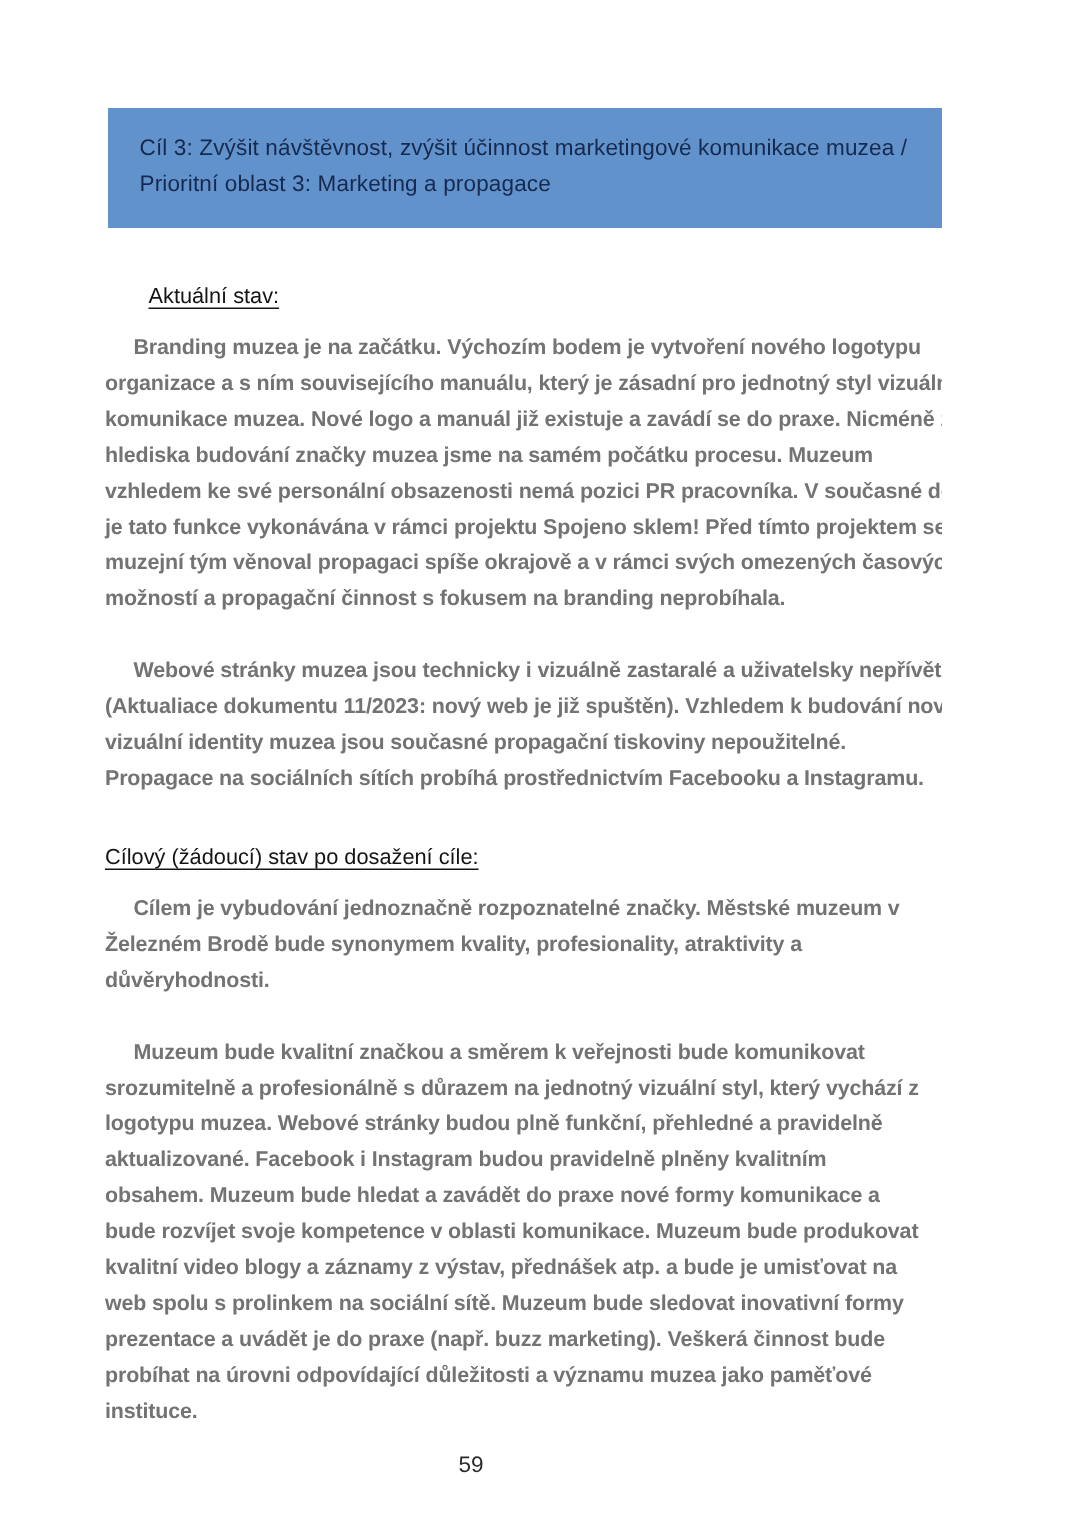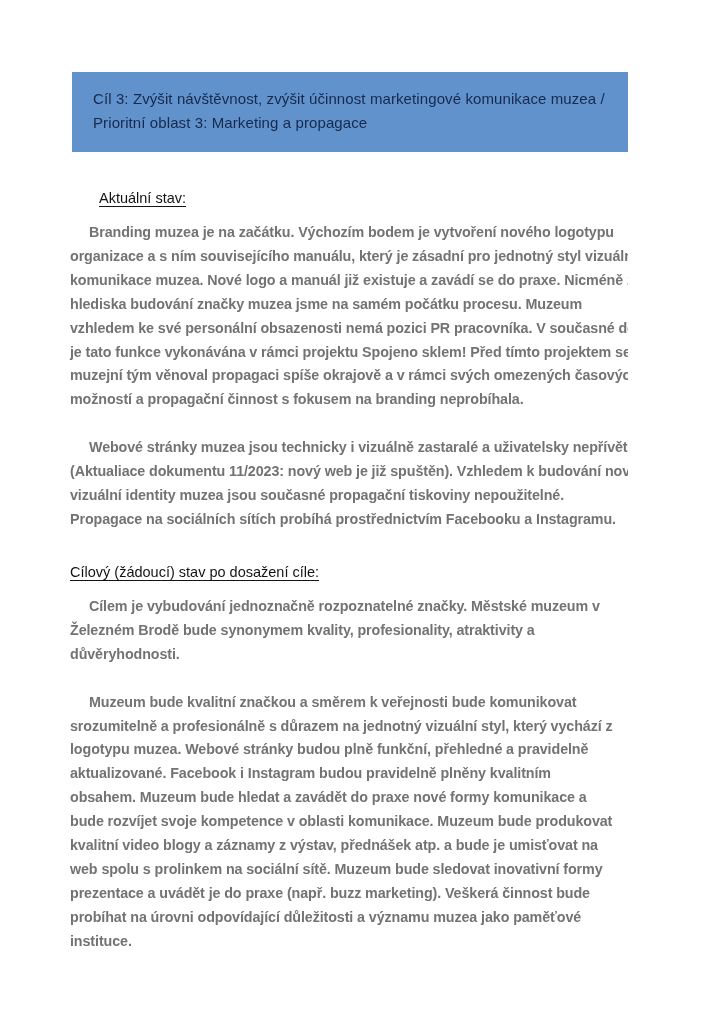--- a/index.html
+++ b/index.html
@@ -103,14 +103,15 @@
 bude rozvíjet svoje kompetence v oblasti komunikace. Muzeum bude produkovat
 kvalitní video blogy a záznamy z výstav, přednášek atp. a bude je umisťovat na
 web spolu s prolinkem na sociální sítě. Muzeum bude sledovat inovativní formy
 prezentace a uvádět je do praxe (např. buzz marketing). Veškerá činnost bude
 probíhat na úrovni odpovídající důležitosti a významu muzea jako paměťové
 instituce.</p>
     </div>
 
   </div>
 
+  <div class="page-number">59</div>
 
 </div>
 
 </body></html>

